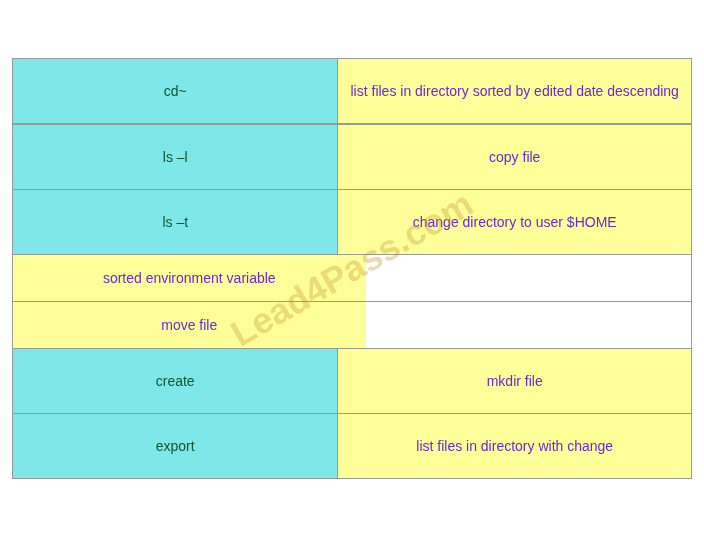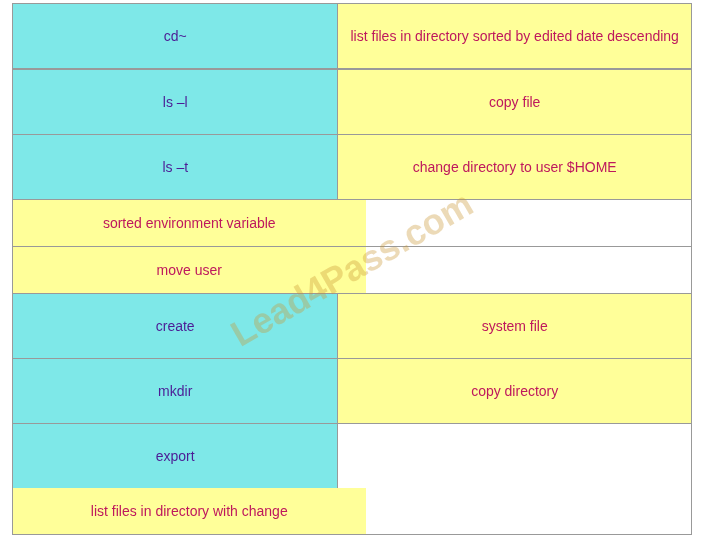--- a/index.html
+++ b/index.html
@@ -16,41 +16,40 @@
     .table-container {
       width: 680px;
       border: 1px solid #999;
     }
     .table-row {
       display: flex;
       border-bottom: 1px solid #999;
     }
     .table-row:last-child {
       border-bottom: none;
-      flex-direction: column;
     }
     .cell-left {
       width: 48%;
       background: #7ee8e8;
       border-right: 1px solid #999;
       padding: 24px 8px;
       text-align: center;
       font-weight: normal;
-      color: #4c1d95;
+      color: #14532d;
       display: flex;
       align-items: center;
       justify-content: center;
       min-height: 46px;
     }
     .cell-right {
       width: 52%;
       background: #ffff99;
       padding: 10px 8px;
       text-align: center;
-      color: #be185d;
+      color: #6d28d9;
       display: flex;
       align-items: center;
       justify-content: center;
       min-height: 46px;
     }
     .watermark {
       position: absolute;
       top: 50%;
       left: 50%;
       transform: translate(-50%, -50%) rotate(-30deg);
@@ -83,28 +82,24 @@
         <div class="cell-right">copy file</div>
       </div>
       <div class="table-row">
         <div class="cell-left">ls –t</div>
         <div class="cell-right">change directory to user $HOME</div>
       </div>
       <div class="table-row">
         <div class="cell-right">sorted environment variable</div>
       </div>
       <div class="table-row">
-        <div class="cell-right">move user</div>
+        <div class="cell-right">move file</div>
       </div>
       <div class="table-row">
         <div class="cell-left">create</div>
-        <div class="cell-right">system file</div>
-      </div>
-      <div class="table-row">
-        <div class="cell-left">mkdir</div>
-        <div class="cell-right">copy directory</div>
+        <div class="cell-right">mkdir file</div>
       </div>
       <div class="table-row">
         <div class="cell-left">export</div>
         <div class="cell-right">list files in directory with change</div>
       </div>
     </div>
 </div>
 
 </body></html>

